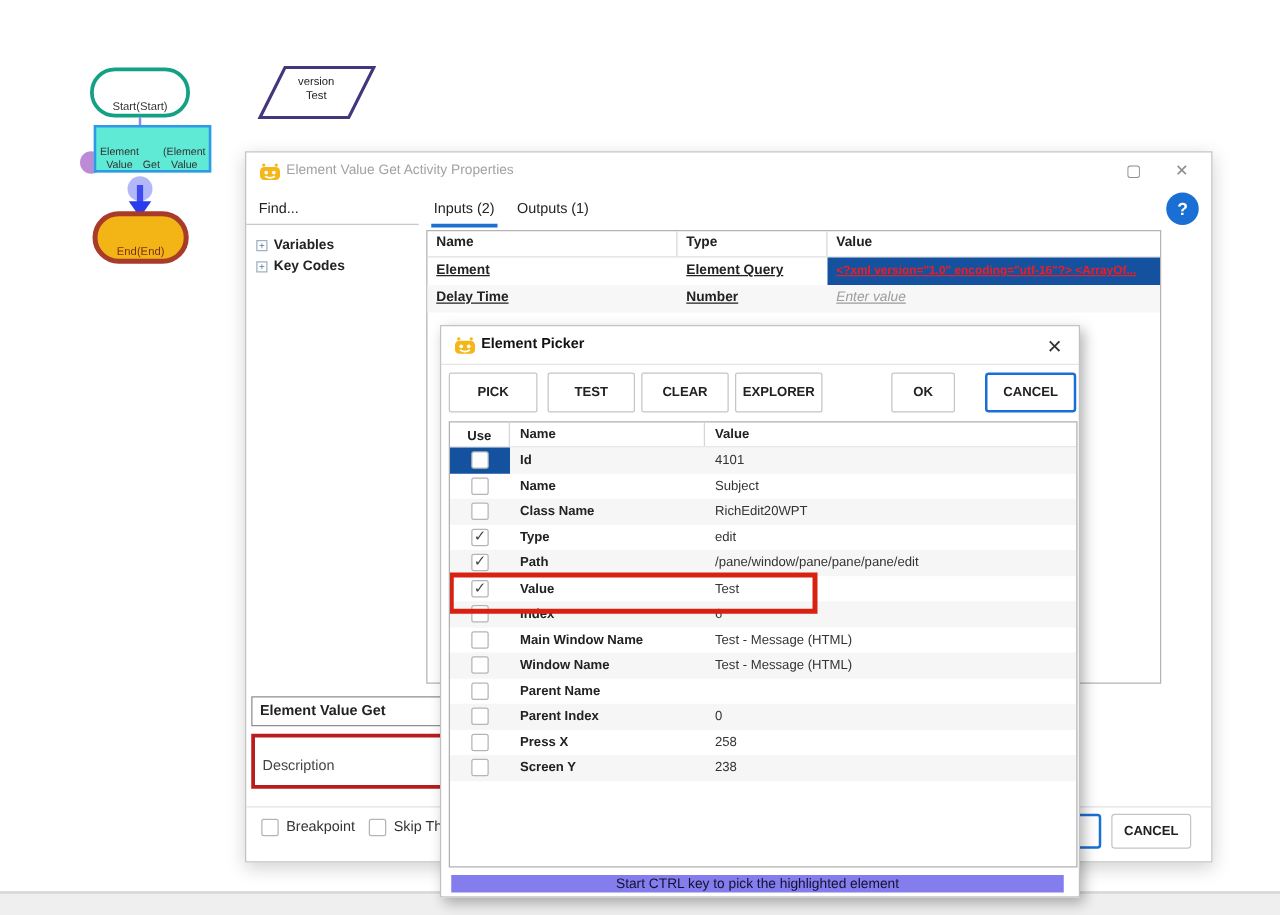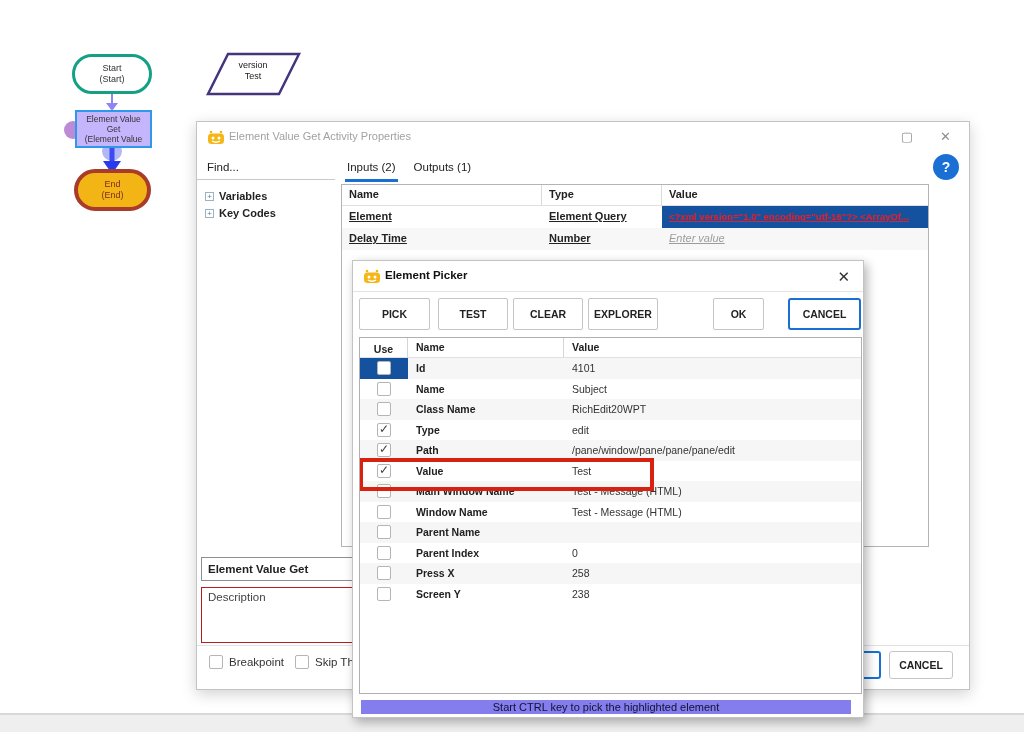--- a/index.html
+++ b/index.html
@@ -5,25 +5,25 @@
   * { margin:0; padding:0; box-sizing:border-box; }
   html,body { width:1024px; height:732px; overflow:hidden; background:#fff;
     font-family:"Liberation Sans", sans-serif; }
   #screen { position:relative; width:1024px; height:732px; background:#fff; }
 
   
   .bottom-strip { position:absolute; left:0; top:713px; width:1024px; height:19px;
     background:#efefef; border-top:2px solid #d8d8d8; z-index:4; }
 
   
-  .fc-node { position:absolute; display:flex; flex-direction:column; align-items:center;
+  .fc-node { position:absolute; display:flex; align-items:flex-end;
     justify-content:center; text-align:center; font-size:9px; line-height:11px; color:#333; z-index:2; }
   .fc-start { left:72px; top:54px; width:80px; height:40px; background:#fff;
     border:3px solid var(--node-teal); border-radius:20px; }
-  .fc-activity { left:75px; top:110px; width:77px; height:38px; background:#c4b5fd;
+  .fc-activity { left:75px; top:100px; width:94px; height:38px; background:#5eead4;
     border:2px solid var(--node-blue); font-size:8.5px; line-height:10px; }
   .fc-end { left:74px; top:169px; width:77px; height:42px; background:var(--node-gold);
     border:4px solid var(--node-red); border-radius:21px; color:#79301a; }
   .fc-io { position:absolute; left:205px; top:52px; width:96px; height:44px; z-index:2; }
   .fc-io-label { position:absolute; left:0; top:8px; width:96px; text-align:center;
     font-size:9px; line-height:11px; color:#222; }
   #fc-arrows { position:absolute; left:0; top:0; width:320px; height:240px; z-index:1; pointer-events:none; }
 
   
   .dialog { position:absolute; background:#fff; border:1px solid #c3c3c3; }
@@ -59,22 +59,22 @@
   .itr.alt { background:#f7f7f7; }
   .itd { padding:4px 0 0 7px; color:#222; font-weight:600;text-decoration:underline; }
   .col-name { width:200px; } .col-type { width:120px; } .col-value { width:266px; }
   .xml-value { background:var(--selection-blue); color:var(--value-text-red);
     text-decoration:underline; font-weight:700; font-size:9.5px; padding-top:5px;
     white-space:nowrap; overflow:hidden; }
   .placeholder-value { color:#9c9c9c; font-style:italic; font-weight:400; }
   .name-input { position:absolute; left:4px; top:435px; width:168px; height:24px;
     border:1px solid #8f8f8f; font-family:"Liberation Sans",sans-serif; font-size:11.5px;
     color:#222; padding-left:6px; background:#fff;font-weight:bold; }
-  .desc-box { position:absolute; left:4px; top:465px; width:168px; height:56px;
-    border:1px solid #b91c1c; font-size:11.5px; color:#444; padding:3px 6px; }
+  .desc-box { position:absolute; left:4px; top:465px; width:168px; height:44px;
+    border:3px solid #b91c1c; font-size:11.5px; color:#444; padding:17px 6px; }
   .props-bottom-sep { position:absolute; left:0; right:0; top:523px; border-top:1px solid #e2e2e2; }
   .chk-row { position:absolute; top:533px; display:flex; align-items:center; }
   .chk-breakpoint { left:12px; } .chk-skip { left:98px; }
   .cb { display:inline-block; width:14px; height:14px; border:1px solid #b5b5b5;
     border-radius:2px; background:#fff; position:relative; flex:0 0 auto; }
   .cb.checked::after { content:"✓"; position:absolute; left:1px; top:-2px; font-size:12px; color:#444; }
   .chk-label { font-size:11.5px; color:#333; margin-left:6px; }
   .btn { display:flex; align-items:center; justify-content:center; background:#fff;
     border:1px solid #c5c5c5; border-radius:2px; font-size:10.5px; font-weight:700; color:#222; }
   .props-ok { position:absolute; left:624px; top:529px; width:60px; height:28px;
@@ -287,20 +287,27 @@
     <div class="cell-use">
       <span class="cb checked"></span>
     </div>
     <div class="cell-name">Value</div>
     <div class="cell-value">Test</div>
   </div>
           <div class="picker-row">
     <div class="cell-use">
       <span class="cb"></span>
     </div>
+    <div class="cell-name">Index</div>
+    <div class="cell-value">6</div>
+  </div>
+          <div class="picker-row">
+    <div class="cell-use">
+      <span class="cb"></span>
+    </div>
     <div class="cell-name">Main Window Name</div>
     <div class="cell-value">Test - Message (HTML)</div>
   </div>
           <div class="picker-row">
     <div class="cell-use">
       <span class="cb"></span>
     </div>
     <div class="cell-name">Window Name</div>
     <div class="cell-value">Test - Message (HTML)</div>
   </div>

